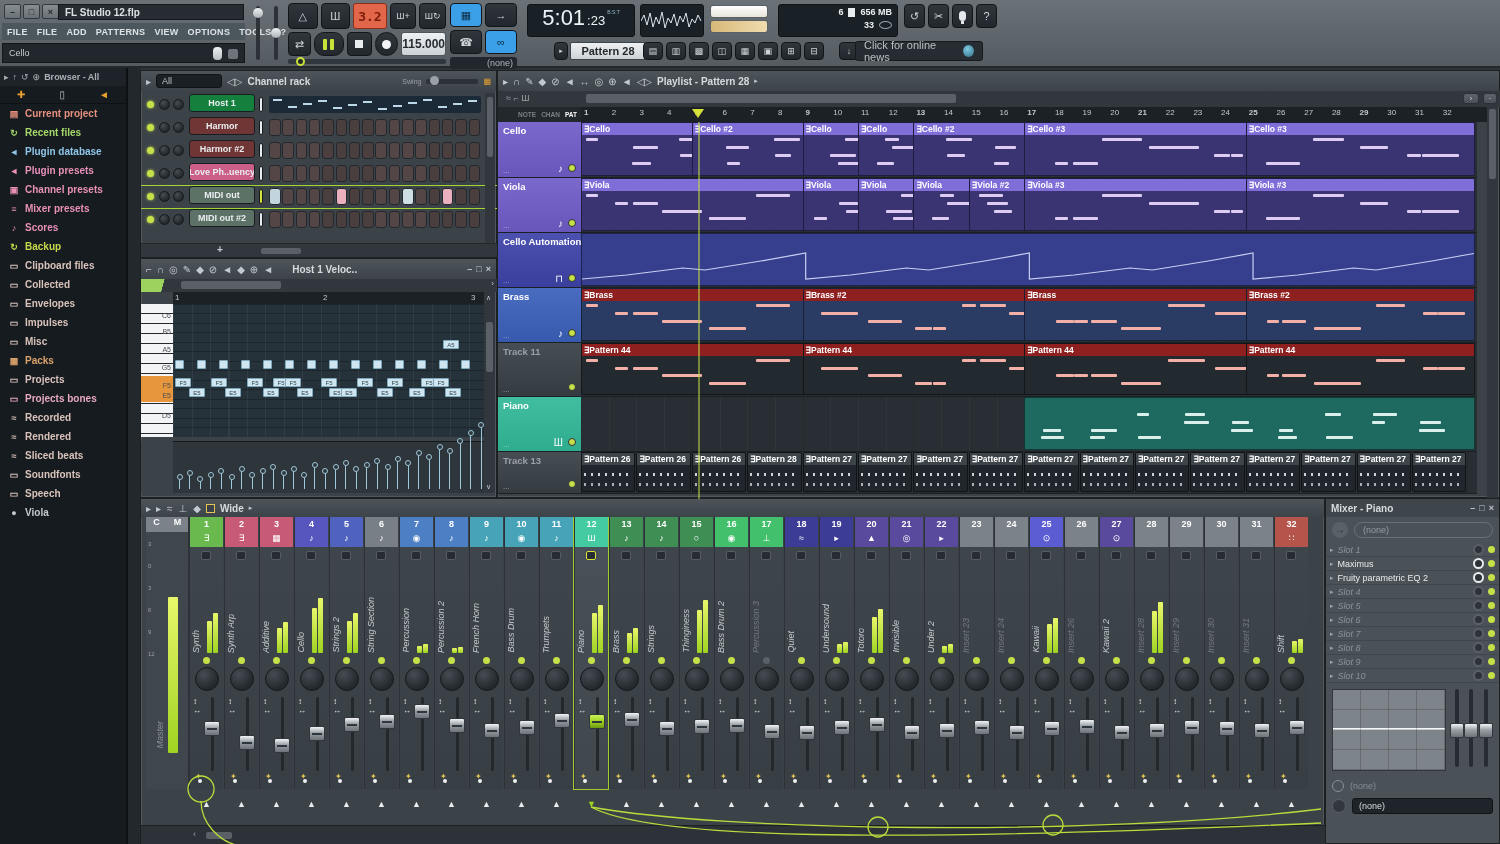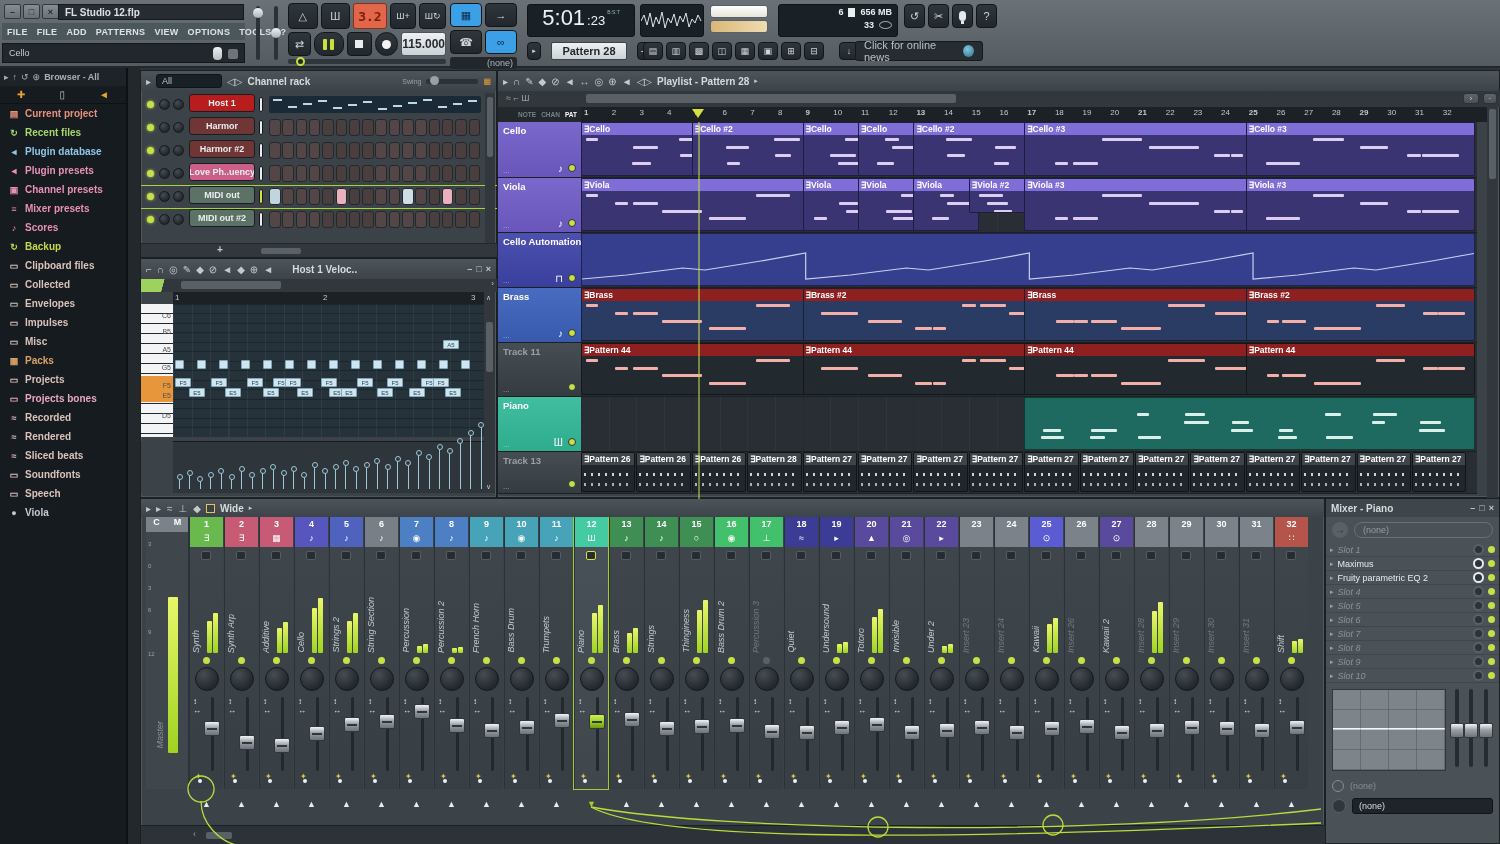--- a/index.html
+++ b/index.html
@@ -151,21 +151,21 @@
       <div class="tbtn" style="height: 24px; background: rgb(59, 160, 232); color: rgb(13, 44, 68);">∞</div>
       <div style="grid-column: 1 / 3; background: rgb(33, 39, 44); border-radius: 3px; color: rgb(174, 181, 186); font-size: 9px; text-align: right; padding: 1px 4px;">(none)</div>
     </div>
   <div class="abs dark" style="left:527px;top:4px;width:108px;height:33px">
     <div id="lcdtime">
         <span style="font-size:22px">5:01</span>
         <span style="font-size:13px;margin-left:2px">:23</span>
         <span style="font-size:5px;color:#8fb6c2;margin-left:2px;align-self:flex-start;padding-top:4px">B:S:T</span>
       </div>
   </div>
-  <div class="abs" style="left:527px;top:42px;height:26px;display:flex;gap:10px">
+  <div class="abs" style="left:554px;top:42px;height:26px;display:flex;gap:2px">
     <div class="tbtn" style="width:14px;height:18px;font-size:7px">▸</div>
     <div id="patdisp" style="width:76px;height:18px">Pattern 28</div>
     <div class="tbtn" style="width:14px;height:18px">+</div>
   </div>
   <div class="abs dark" style="left:640px;top:4px;width:64px;height:33px">
     <svg width="62" height="31">
         <polyline points="0,16 3,10 6,20 9,8 12,22 15,12 18,19 21,7 24,23 27,13 30,18 33,9 36,21 39,11 42,17 45,8 48,22 51,14 54,18 57,10 60,16" fill="none" stroke="#dbe6ec" stroke-width="1"></polyline>
       </svg>
   </div>
   <div class="abs" style="left:710px;top:5px;width:58px;height:31px">
@@ -324,21 +324,21 @@
     <span style="width:52px;height:5px;background:#2c3237;border-radius:2px;position:relative">
         <i style="position:absolute;left:4px;top:-3px;width:9px;height:9px;border-radius:50%;background:#9aa1a6"></i>
       </span>
     <span style="color:#e8a030;font-size:8px">▦</span>
   </div>
   <div id="rackrows" class="abs" style="left:0;top:20px;width:357px;height:154px;overflow:hidden">
       <div class="rackrow" style="top: 3px;">
         <span class="led" style="position: absolute; left: 6px; top: 7px;"></span>
         <span class="knob" style="position: absolute; left: 18px; top: 5px; width: 11px; height: 11px;"></span>
         <span class="knob" style="position: absolute; left: 32px; top: 5px; width: 11px; height: 11px;"></span>
-        <div class="namebtn" style="left: 48px; width: 66px; background: #b91c1c;">Host 1</div>
+        <div class="namebtn" style="left: 48px; width: 66px; background: #15803d;">Host 1</div>
         <span style="position: absolute; left: 118px; top: 3px; width: 4px; height: 15px; background: rgb(232, 237, 240); border: 1px solid rgb(20, 25, 29); border-radius: 2px;"></span>
         <div style="position: absolute; left: 128px; top: 2px; width: 212px; height: 17px; background: rgb(28, 41, 54); border-radius: 2px; overflow: hidden;">
           <i style="position: absolute; left: 4px; top: 3px; width: 9px; height: 2px; background: rgb(188, 216, 232);"></i>
           <i style="position: absolute; left: 19px; top: 10px; width: 9px; height: 2px; background: rgb(188, 216, 232);"></i>
           <i style="position: absolute; left: 34px; top: 7px; width: 9px; height: 2px; background: rgb(188, 216, 232);"></i>
           <i style="position: absolute; left: 49px; top: 4px; width: 9px; height: 2px; background: rgb(188, 216, 232);"></i>
           <i style="position: absolute; left: 64px; top: 11px; width: 9px; height: 2px; background: rgb(188, 216, 232);"></i>
           <i style="position: absolute; left: 79px; top: 8px; width: 9px; height: 2px; background: rgb(188, 216, 232);"></i>
           <i style="position: absolute; left: 94px; top: 5px; width: 9px; height: 2px; background: rgb(188, 216, 232);"></i>
           <i style="position: absolute; left: 109px; top: 12px; width: 9px; height: 2px; background: rgb(188, 216, 232);"></i>
@@ -810,21 +810,21 @@
           <i class="cnote" style="left: 26.52px; top: 30.5px; width: 26px; background: rgb(221, 205, 242);"></i>
           <i class="cnote" style="left: 34.04px; top: 38.25px; width: 23px; background: rgb(221, 205, 242);"></i>
           <i class="cnote" style="left: 41.56px; top: 15px; width: 20px; background: rgb(221, 205, 242);"></i>
         </div>
         <div class="clip" style="left: 332.4px; top: 0px; width: 65.48px; height: 53px; background: rgb(58, 53, 114);">
           <div class="cliphdr" style="background: rgb(127, 110, 216);">∃Viola</div>
           <i class="cnote" style="left: 18.04px; top: 38.25px; width: 17px; background: rgb(221, 205, 242);"></i>
           <i class="cnote" style="left: 25.56px; top: 15px; width: 14px; background: rgb(221, 205, 242);"></i>
           <i class="cnote" style="left: 33.08px; top: 22.75px; width: 27px; background: rgb(221, 205, 242);"></i>
         </div>
-        <div class="clip" style="left: 387.8px; top: 0px; width: 65.48px; height: 35px; background: rgb(58, 53, 114);">
+        <div class="clip" style="left: 387.8px; top: 0px; width: 65.48px; height: 53px; background: rgb(58, 53, 114);">
           <div class="cliphdr" style="background: rgb(127, 110, 216);">∃Viola #2</div>
           <i class="cnote" style="left: 9.56px; top: 15px; width: 24px; background: rgb(221, 205, 242);"></i>
           <i class="cnote" style="left: 17.08px; top: 22.75px; width: 21px; background: rgb(221, 205, 242);"></i>
           <i class="cnote" style="left: 24.6px; top: 30.5px; width: 18px; background: rgb(221, 205, 242);"></i>
         </div>
         <div class="clip" style="left: 443.2px; top: 0px; width: 231.68px; height: 53px; background: rgb(58, 53, 114);">
           <div class="cliphdr" style="background: rgb(127, 110, 216);">∃Viola #3</div>
           <i class="cnote" style="left: 159px; top: 22.75px; width: 15px; background: rgb(221, 205, 242);"></i>
           <i class="cnote" style="left: 206px; top: 30.5px; width: 12px; background: rgb(221, 205, 242);"></i>
           <i class="cnote" style="left: 47.32px; top: 38.25px; width: 25px; background: rgb(221, 205, 242);"></i>

